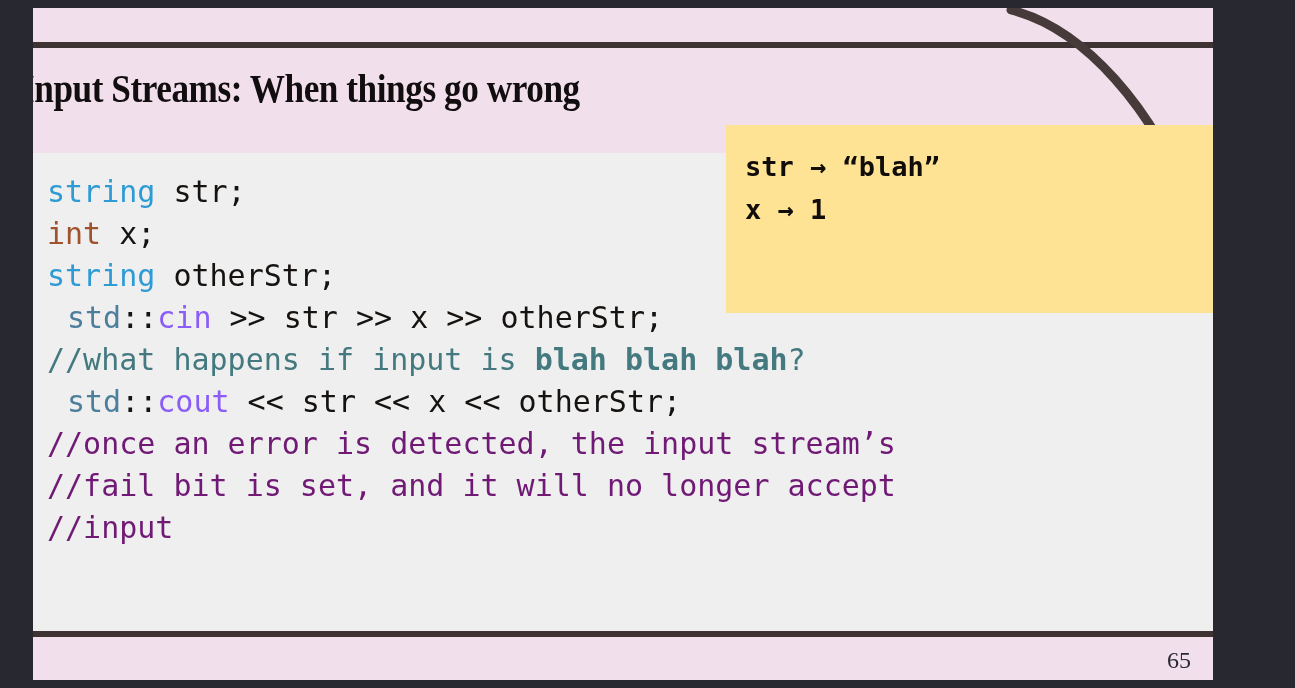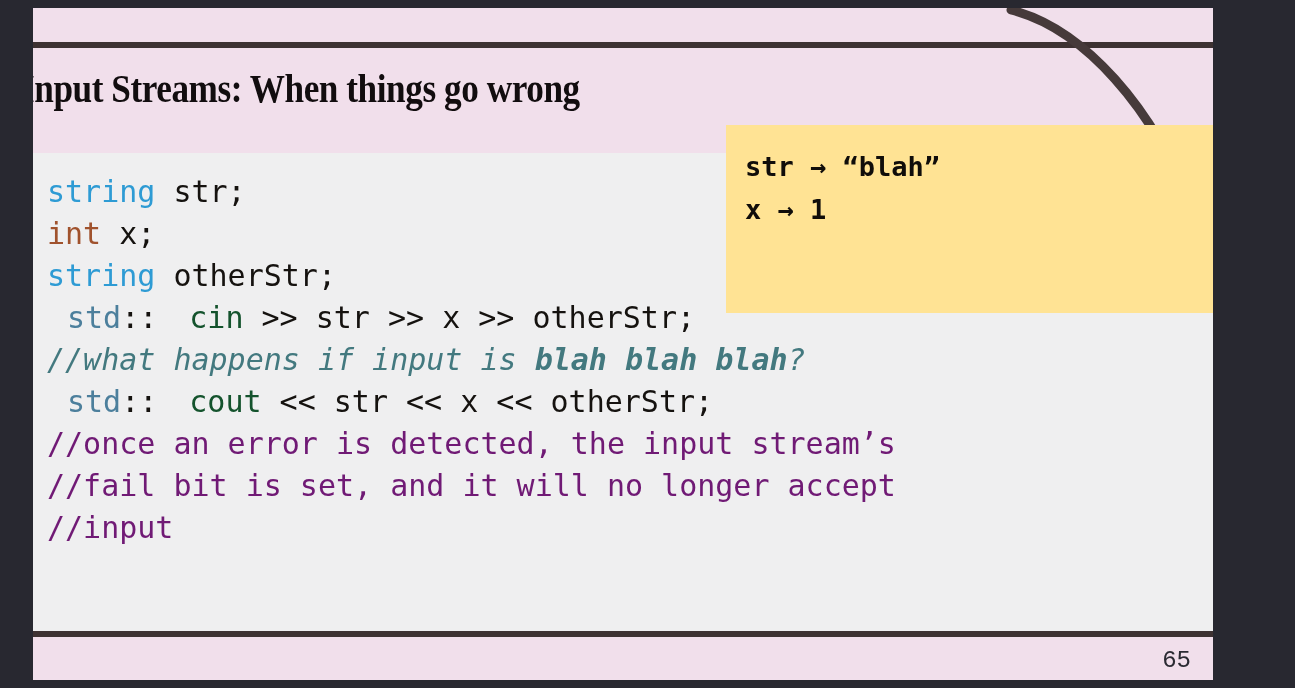--- a/index.html
+++ b/index.html
@@ -56,22 +56,22 @@
     position:absolute;left:14px;top:18px;
     font-family:"DejaVu Sans Mono","Liberation Mono",monospace;
     font-size:30px;
     line-height:42px;
     color:#15120f;
     white-space:pre;
   }
   .kw-type{color:#2e9bd4;}
   .kw-int{color:#a0522d;}
   .ns{color:#4c7f9c;margin-left:20px;}
-  .strm{color:#14532d;margin-left:32px;}
-  .cmt-teal{color:#43797f;font-style:italic;}
+  .strm{color:#8b5cf6;}
+  .cmt-teal{color:#43797f;}
   .cmt-red{color:#701a75;}
 
   
   .callout{
     position:absolute;left:693px;top:117px;width:487px;height:188px;
     background:#ffe394;
     z-index:5;
   }
   .callout-line{
     font-family:"DejaVu Sans Mono","Liberation Mono",monospace;
@@ -88,21 +88,21 @@
   .rule-bot{
     position:absolute;left:0;top:623px;width:100%;height:6px;
     background:#3e3232;
   }
   .footband{
     position:absolute;left:0;top:629px;width:100%;height:43px;
     background:#f1dfeb;
   }
   .pagenum{
     position:absolute;right:22px;top:639px;
-    font-family:Liberation Mono, monospace;
+    font-family:Liberation Serif, serif;
     font-size:24px;
     color:#2b2b33;
     text-align:center;
   }
 </style>
 </head>
 <body>
 
 <div class="stage">
 

